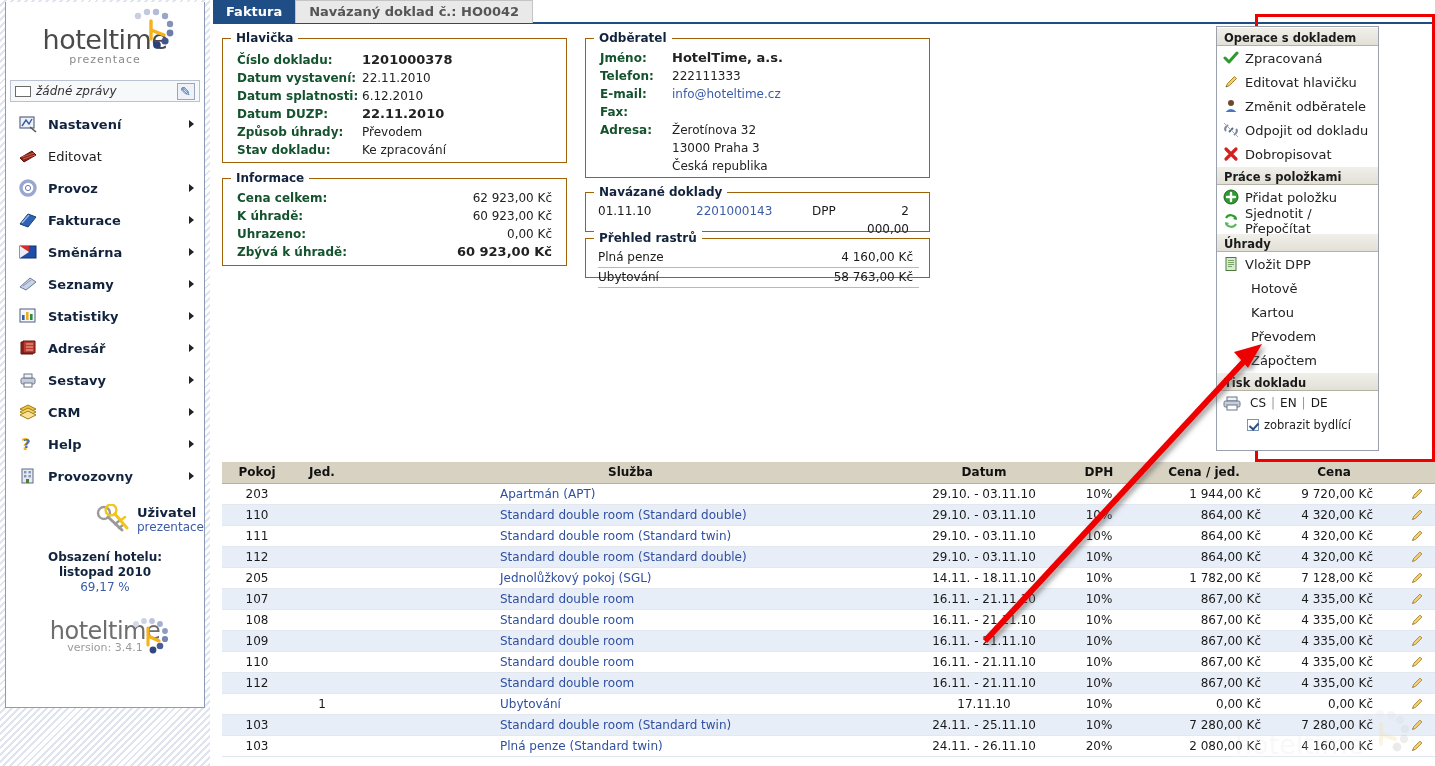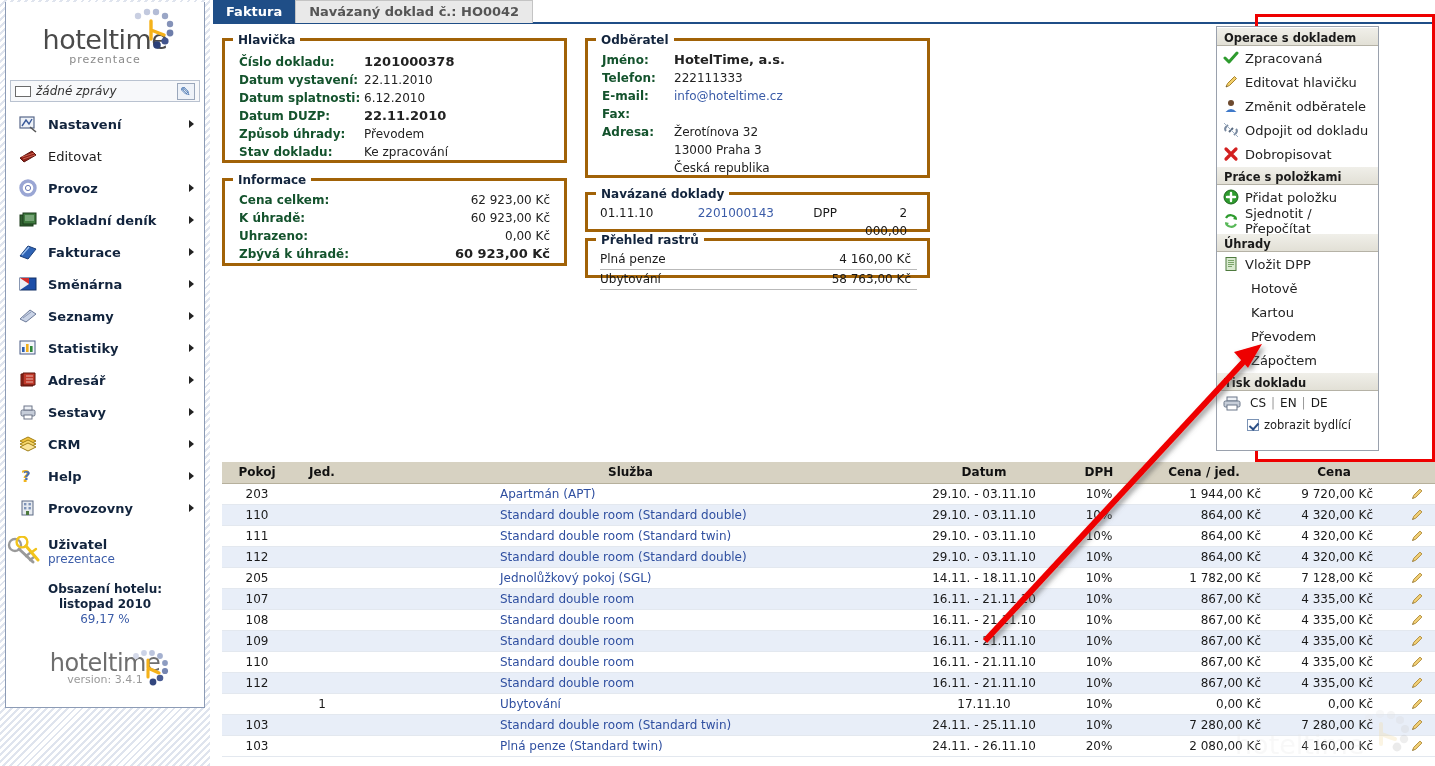--- a/index.html
+++ b/index.html
@@ -53,21 +53,21 @@
   .navlist { margin-top: 6px; }
   .navitem {
     display: flex; align-items: center; height: 32px; padding: 0 10px 0 12px;
     cursor: pointer;
   }
   .navitem .ico { width: 20px; height: 18px; margin-right: 10px; flex: 0 0 20px; position: relative; }
   .navitem .lbl { font-weight: bold; font-size: 13px; color: #12243d; flex: 1; }
   .navitem.plain .lbl { font-weight: normal; color: #1a1a1a;}
   .navitem .arr { width: 0; height: 0; border-left: 5px solid #222; border-top: 4px solid transparent; border-bottom: 4px solid transparent;}
 
-  .user-box { display:flex; align-items:center; justify-content:flex-start; gap:8px; margin-top: 12px; }
+  .user-box { display:flex; align-items:center; justify-content:flex-end; gap:8px; margin-top: 12px; }
   .user-key { width: 34px; height: 30px; position: relative;}
   .user-txt .u1 { font-weight:bold; font-size:13px; color:#12243d;}
   .user-txt .u2 { font-size:12px; color:#3b5ca8;}
 
   .occ { text-align:center; margin-top:16px; line-height:15px;}
   .occ .t1 { font-weight:bold; color:#12243d; font-size:12px;}
   .occ .t2 { font-weight:bold; color:#12243d; font-size:12px;}
   .occ .t3 { color:#3b5ca8; font-size:12px;}
 
   .footlogo { text-align:center; margin-top:22px; position:relative; height:60px;}
@@ -79,21 +79,21 @@
   #tabs { position: absolute; left: 213px; top: 0; width: 1222px; height: 24px; }
   #tabs .tabline { position:absolute; left:0; bottom:0; width: 100%; height:2px; background:#1f4e87;}
   .tab {
     position: relative; float: left; height: 24px; line-height: 24px;
     padding: 0 13px; font-size: 13px; font-weight: bold;
   }
   .tab.active { background: #1f4e87; color: #ffffff; }
   .tab.inactive { background: #e9e9e9; color: #555; border: 1px solid #c4c4c4; border-bottom:none; height:23px; line-height:22px;}
 
   
-  .fs { position: absolute; border: 3px solid #a16207; background: #fff; }
+  .fs { position: absolute; border: 1px solid #a16207; background: #fff; }
   .fs > legend, .fs .lg {
     position: absolute; top: -8px; left: 8px; background: #fff; padding: 0 5px;
     font-weight: bold; font-size: 12px; color: #12243d;
   }
   .rowline { display: flex; font-size: 12px; line-height: 18px; }
   .rowline .k { font-weight: bold; color: #14532d; }
   .rowline .v { color: #222; }
   .val-orange { color: #c96a12; font-weight: bold; font-size: 13px; }
 
   
@@ -191,29 +191,20 @@
                 <path d="M4 10 L16 6 M5 12 L17 8" stroke="#c8604f" stroke-width="1"></path>
               </svg></span>
             <span class="lbl">Editovat</span>
           </div>
           <div class="navitem">
             <span class="ico"><svg viewBox="0 0 20 18">
                 <circle cx="10" cy="9" r="7" fill="none" stroke="#9aa6d4" stroke-width="3.4"></circle>
                 <circle cx="10" cy="9" r="2.6" fill="#fff" stroke="#6c7bb5" stroke-width="1"></circle>
               </svg></span>
             <span class="lbl">Provoz</span>
-            <span class="arr"></span>
-          </div>
-          <div class="navitem">
-            <span class="ico"><svg viewBox="0 0 20 18">
-                <rect x="2" y="4" width="13" height="11" fill="#2f5e2f" stroke="#1d3d1d"></rect>
-                <rect x="5" y="2" width="13" height="11" fill="#3f7a3f" stroke="#1d3d1d"></rect>
-                <path d="M7 5 h9 M7 7 h9 M7 9 h9" stroke="#bcd9bc" stroke-width="0.9"></path>
-              </svg></span>
-            <span class="lbl">Pokladní deník</span>
             <span class="arr"></span>
           </div>
           <div class="navitem">
             <span class="ico"><svg viewBox="0 0 20 18">
                 <path d="M2 13 L10 3 L18 6 L10 16 Z" fill="#2e63b5" stroke="#1b3e78"></path>
                 <path d="M4 12 L11 4" stroke="#9cc0ef" stroke-width="1.2"></path>
               </svg></span>
             <span class="lbl">Fakturace</span>
             <span class="arr"></span>
           </div>

